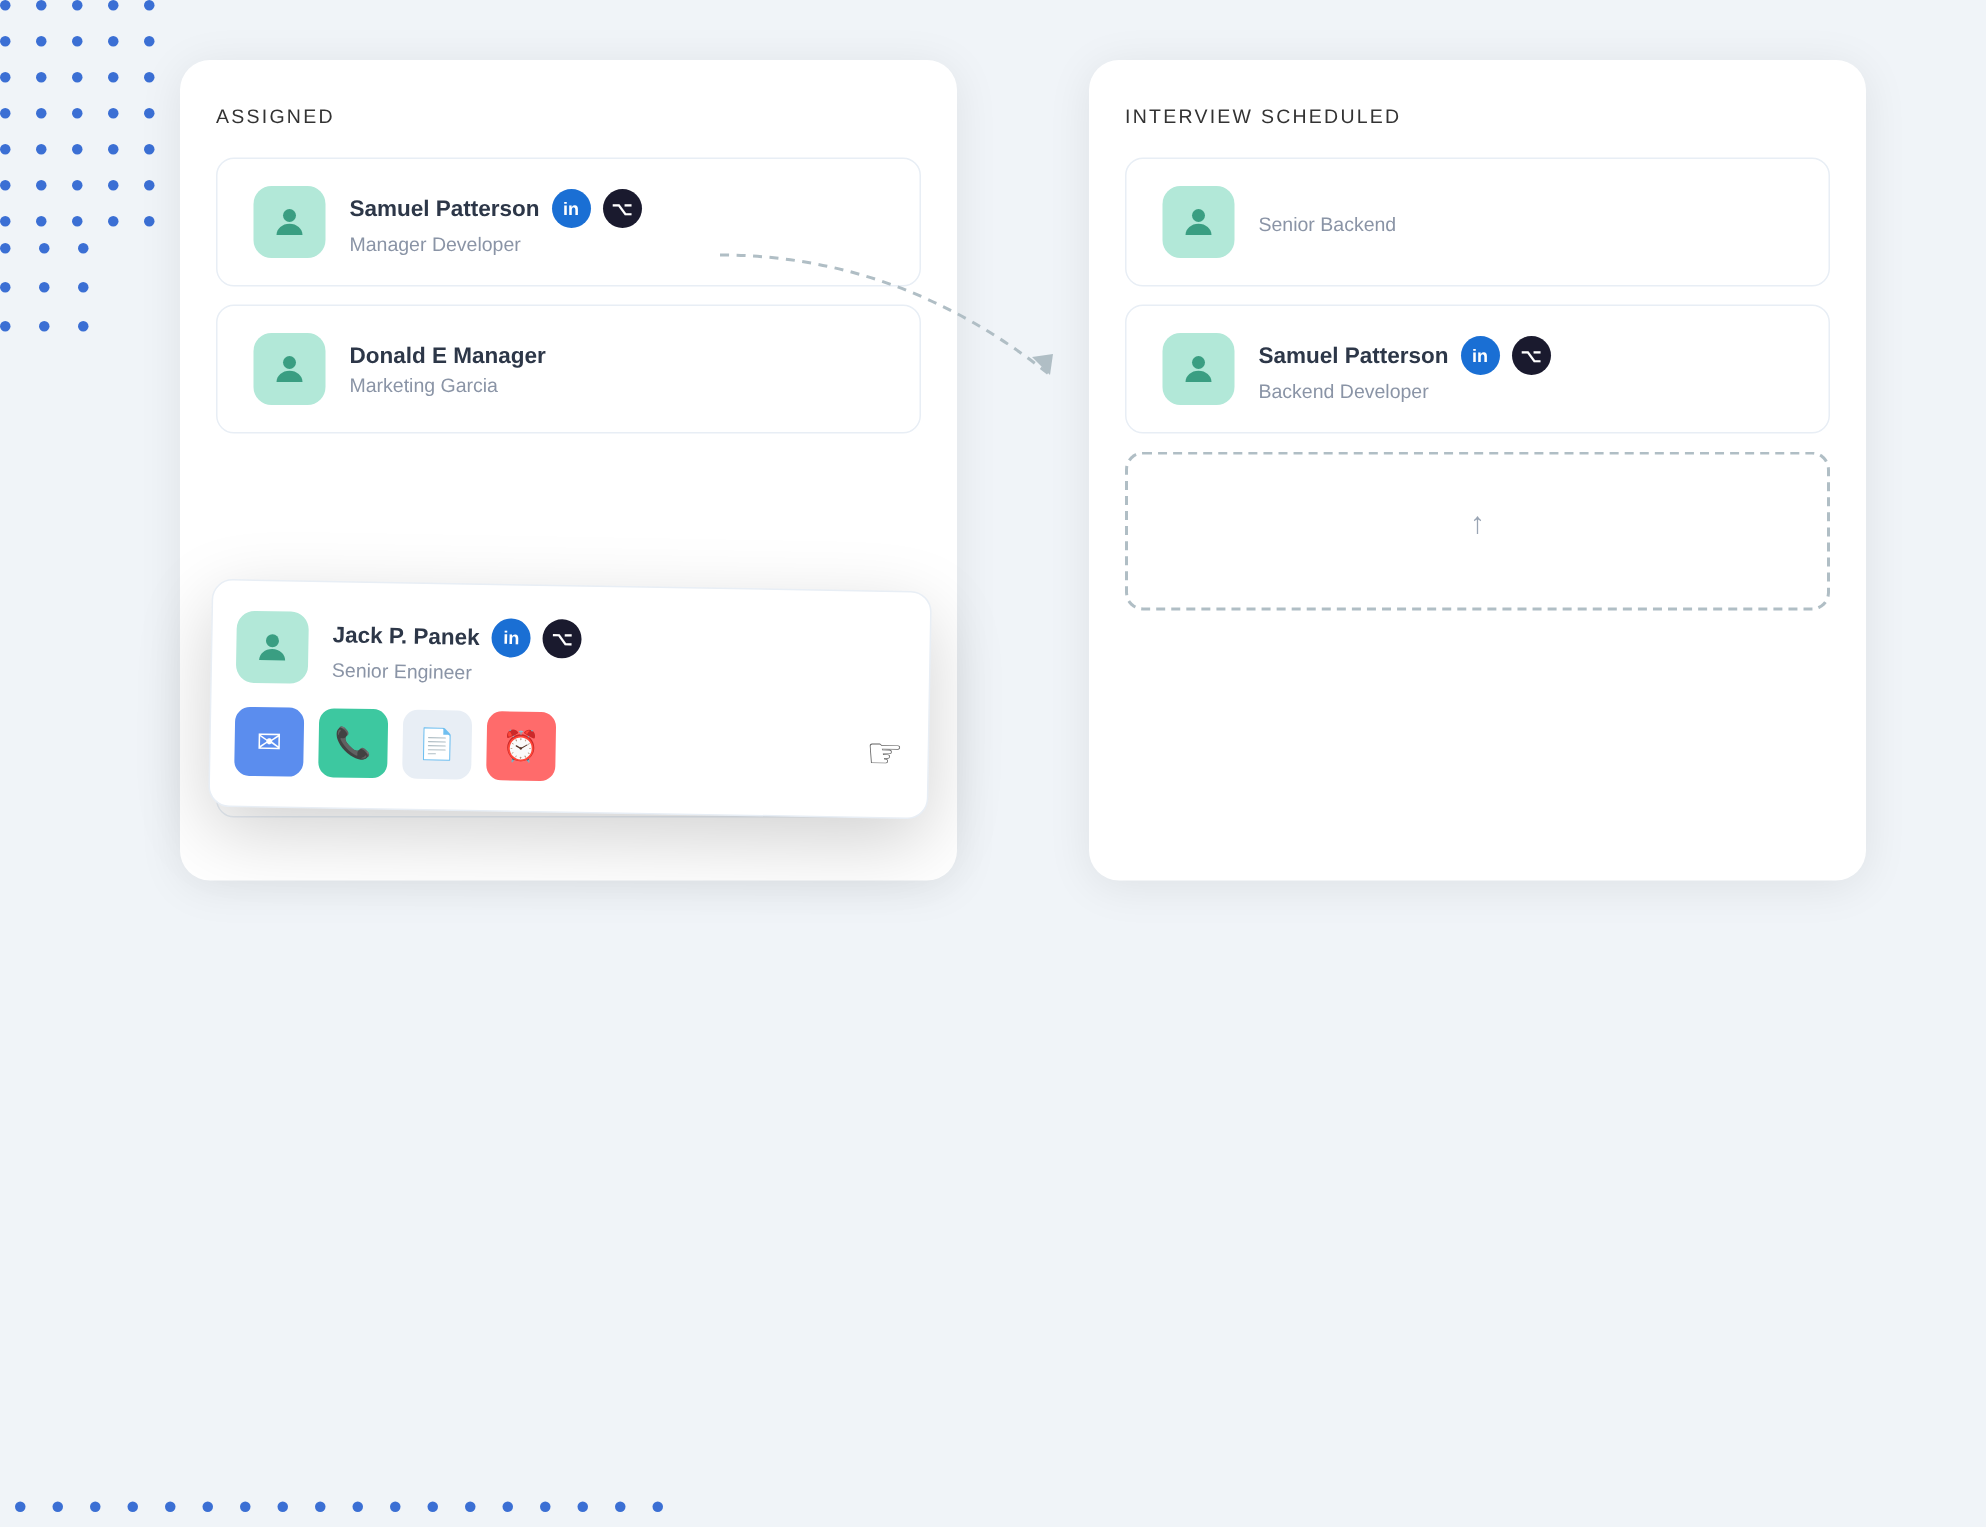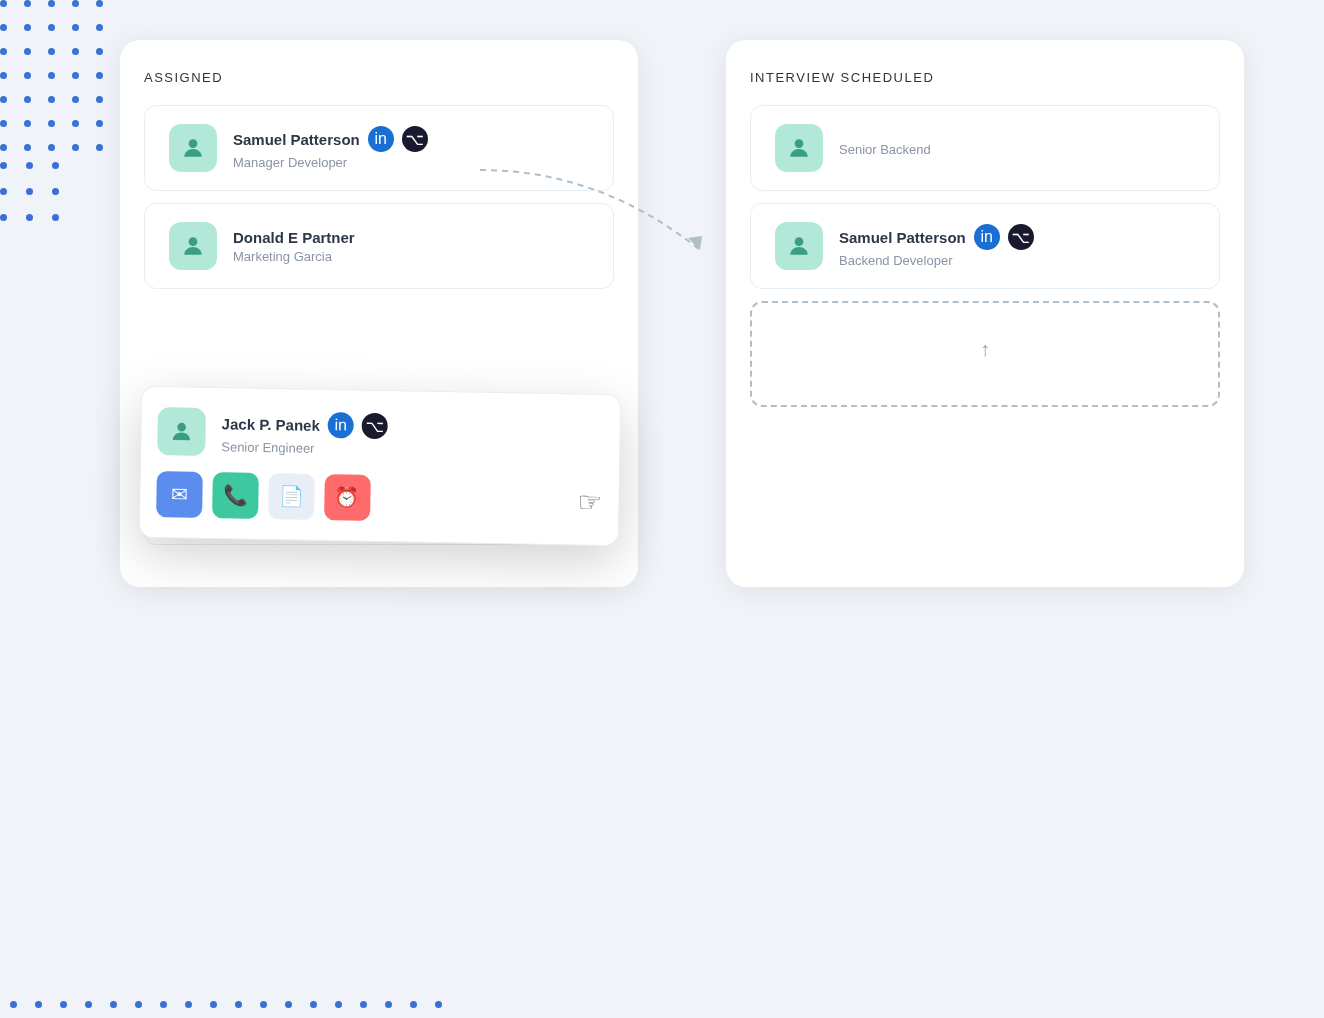--- a/index.html
+++ b/index.html
@@ -113,22 +113,22 @@
       margin-top: 3px;
     }
 
     .badge {
       width: 26px;
       height: 26px;
       border-radius: 50%;
       display: inline-flex;
       align-items: center;
       justify-content: center;
-      font-size: 16px;
-      font-weight: 400;
+      font-size: 12px;
+      font-weight: 700;
       color: white;
     }
 
     .badge-linkedin { background: #1a6fd4; }
     .badge-github { background: #1a1a2e; }
 
     
     .card-dragged {
       position: absolute;
       top: 390px;
@@ -308,21 +308,21 @@
     </div>
 
     <div class="card">
       <div class="avatar">
         <svg viewBox="0 0 24 24" fill="#3a9e82">
             <circle cx="12" cy="8" r="4"></circle>
             <path d="M4 20c0-4 3.6-7 8-7s8 3 8 7"></path>
           </svg>
       </div>
       <div class="card-info">
-        <div class="card-name">Donald E Partner</div>
+        <div class="card-name">Donald E Manager</div>
         <div class="card-role">Marketing Garcia</div>
       </div>
     </div>
 
     <div class="card" style="margin-top: 170px;">
       <div class="avatar">
         <svg viewBox="0 0 24 24" fill="#3a9e82">
             <circle cx="12" cy="8" r="4"></circle>
             <path d="M4 20c0-4 3.6-7 8-7s8 3 8 7"></path>
           </svg>

